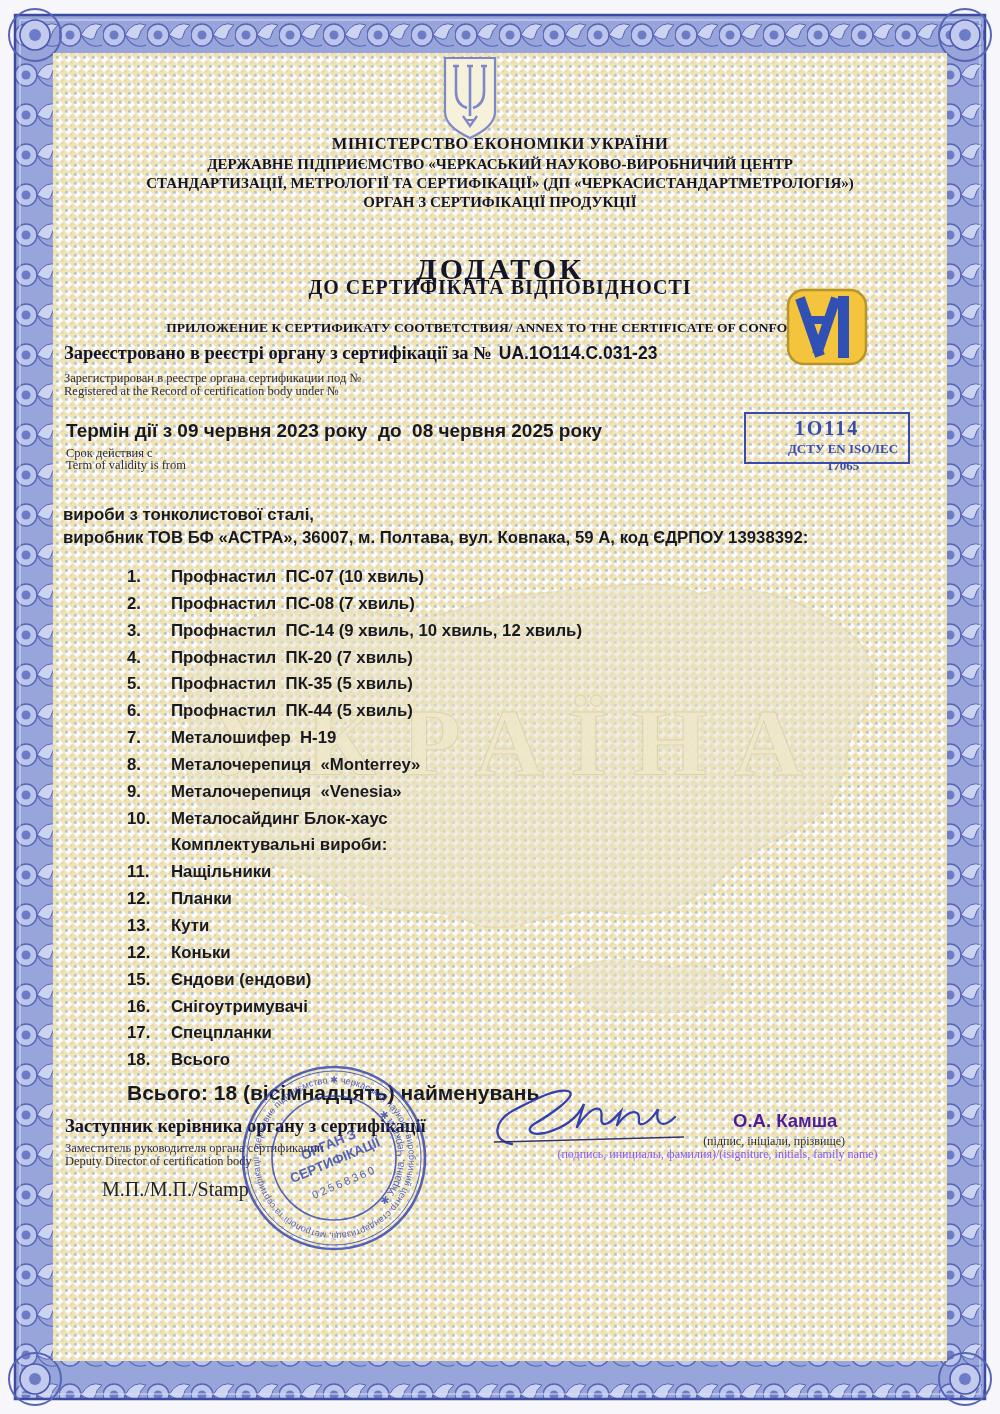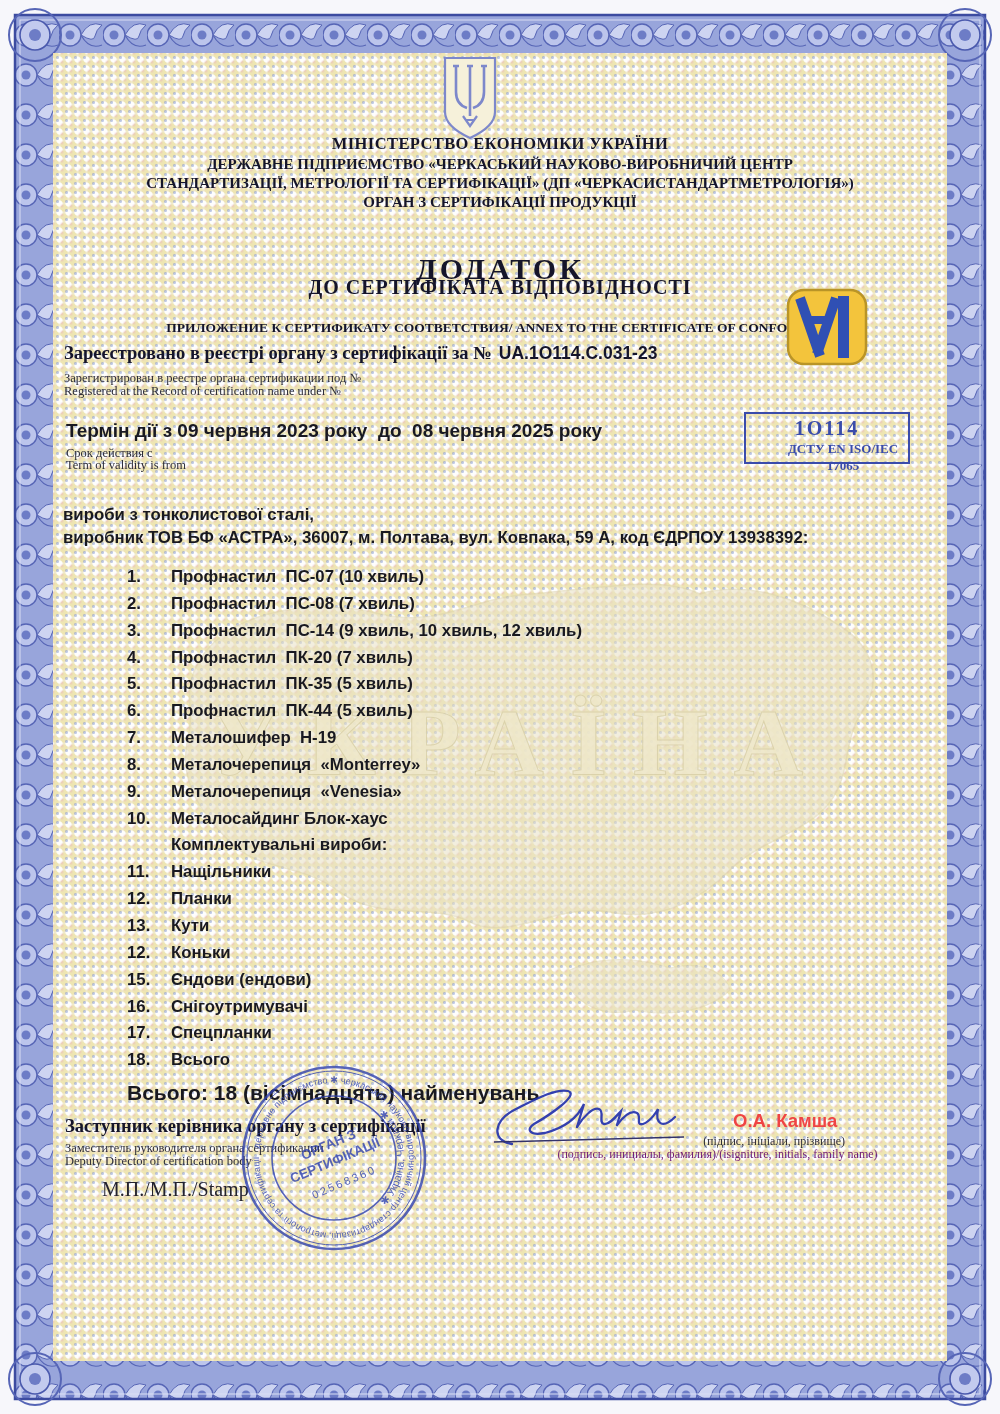--- a/index.html
+++ b/index.html
@@ -35,23 +35,23 @@
   .term{left:66px;top:420px;font-size:19px;font-weight:bold;color:#191922;}
   .intro{left:63px;font-size:16.8px;font-weight:bold;color:#191920;}
   .plist{left:127px;top:564px;width:760px;font-size:16.8px;font-weight:bold;color:#191920;
          font-family:"Liberation Sans","DejaVu Sans",sans-serif;}
   .row{display:flex;line-height:26.85px;height:26.85px;}
   .row .num{display:inline-block;width:44px;flex:0 0 44px;}
   .row .txt{flex:1;}
   .total{left:127px;top:1081px;font-size:21px;font-weight:bold;color:#191920;}
   .deputy{left:65px;top:1116px;font-size:18.5px;font-weight:bold;color:#15152a;}
   .mp{left:102px;top:1178px;font-size:20px;color:#23232e;}
-  .signer{left:733px;top:1110px;font-size:18.5px;font-weight:bold;color:#ef4444;text-align:center;}
+  .signer{left:733px;top:1110px;font-size:18.5px;font-weight:bold;color:#4c1d95;text-align:center;}
   .cap1{left:560px;top:1134px;width:285px;text-align:right;font-size:12px;color:#2d2d38;}
-  .cap2{left:520px;top:1147px;width:395px;text-align:center;font-size:12px;color:#701a75;}
+  .cap2{left:520px;top:1147px;width:395px;text-align:center;font-size:12px;color:#8b5cf6;}
   .logo{left:786px;top:288px;width:82px;height:78px;}
 </style>
 </head>
 <body>
 
 <div class="page">
 
   <svg class="abs" style="left:0;top:0" width="1000" height="1414" viewBox="0 0 1000 1414">
     <defs>
       <pattern id="bandpat" width="44" height="40" patternUnits="userSpaceOnUse" patternTransform="translate(15,15)">
@@ -120,21 +120,21 @@
     <rect x="2" y="2" width="78" height="74" rx="16" fill="#f3c43c" stroke="#b99427" stroke-width="2.5"></rect>
     <path d="M14,10 L34,68 M50,10 L31,66" stroke="#3050b4" stroke-width="10" fill="none"></path>
     <line x1="18" y1="32" x2="46" y2="32" stroke="#3050b4" stroke-width="8"></line>
     <rect x="52" y="8" width="11" height="62" fill="#3050b4"></rect>
   </svg>
 
   <div class="abs reg ser">
     <span>Зареєстровано в реєстрі органу з сертифікації за №</span><span class="regnum">UA.1О114.С.031-23</span>
   </div>
   <div class="abs sub ser" style="left:64px;top:371px">Зарегистрирован в реестре органа сертификации под №</div>
-  <div class="abs sub ser" style="left:64px;top:384px">Registered at the Record of certification name under №</div>
+  <div class="abs sub ser" style="left:64px;top:384px">Registered at the Record of certification body under №</div>
 
   <div class="abs accbox ser">
     <div class="c1">1О114</div>
     <div class="c2">ДСТУ EN ISO/ІЕС 17065</div>
   </div>
 
   <div class="abs term san">Термін дії з 09 червня 2023 року&nbsp; до&nbsp; 08 червня 2025 року</div>
   <div class="abs sub ser" style="left:66px;top:446px">Срок действия с</div>
   <div class="abs sub ser" style="left:66px;top:458px">Term of validity is from</div>
 

